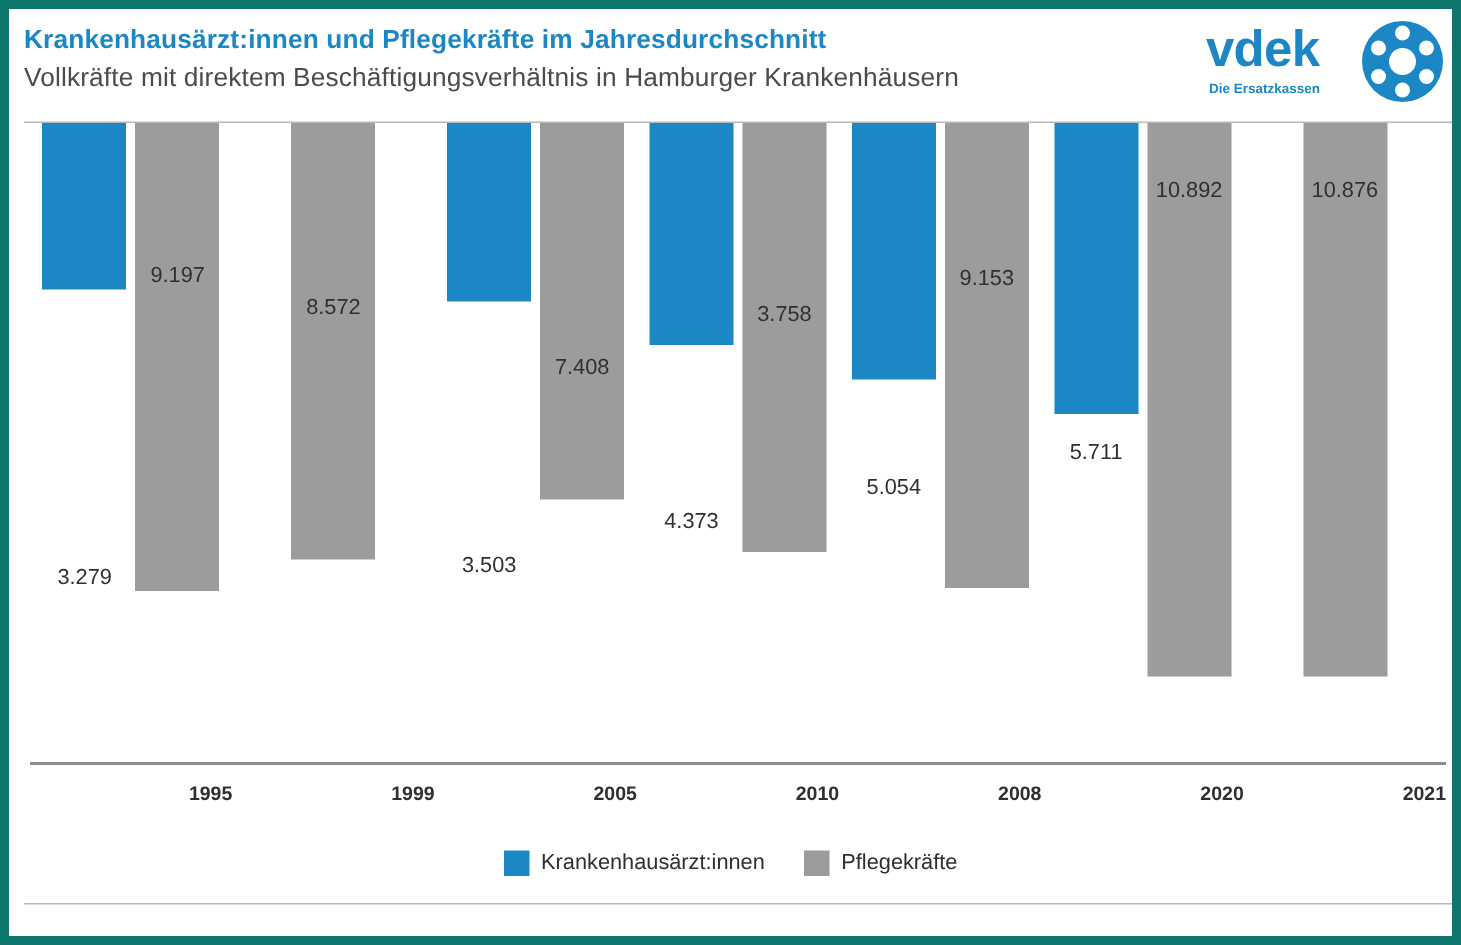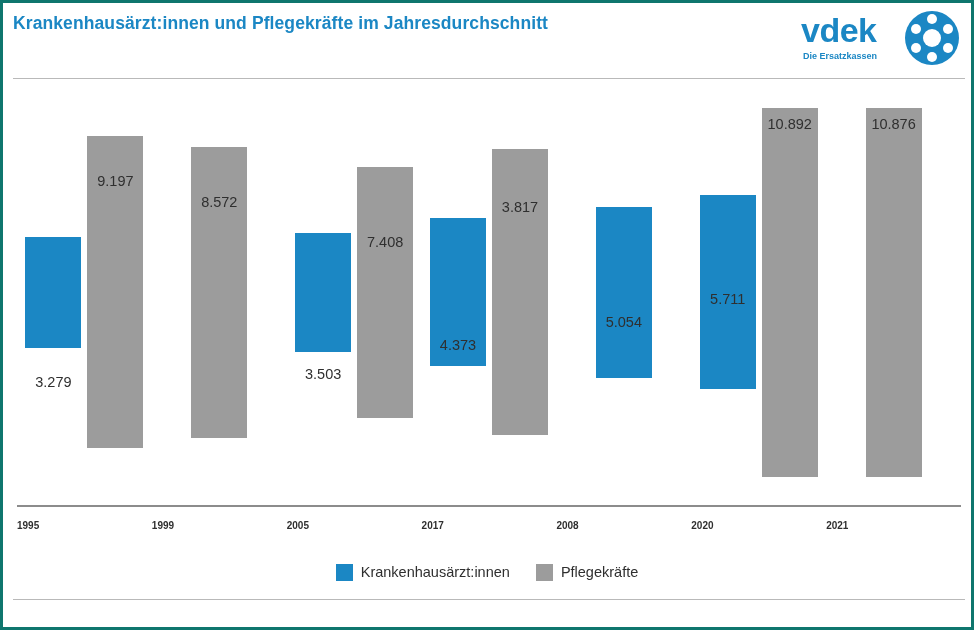--- a/index.html
+++ b/index.html
@@ -11,21 +11,21 @@
     height: 630px;
     background: #ffffff;
     font-family: "Liberation Sans", sans-serif;
     overflow: hidden;
   }
   .page {
     position: relative;
     width: 974px;
     height: 630px;
     box-sizing: border-box;
-    border: 3px solid #0f766e;
+    border: 6px solid #0f766e;
     background: #ffffff;
   }
 
   
   .header {
     position: absolute;
     left: 0;
     top: 0;
     width: 972px;
     height: 76px;
@@ -124,21 +124,21 @@
     display: flex;
     align-items: flex-end;
     justify-content: center;
     gap: 6px;
   }
   .bar-wrap {
     position: relative;
     width: 56px;
     display: flex;
     flex-direction: column;
-    justify-content: center;
+    justify-content: flex-start;
     height: 100%;
   }
   .bar-label {
     position: absolute;
     left: -14px;
     width: 84px;
     text-align: center;
     font-size: 14.5px;
     color: #2f2f2f;
   }
@@ -152,22 +152,22 @@
     position: absolute;
     left: 14px;
     right: 14px;
     bottom: 10px;
     height: 26px;
     display: flex;
     justify-content: space-around;
   }
   .xtick {
     flex: 1 1 0;
-    text-align: left;
-    font-size: 10px;
+    text-align: right;
+    font-size: 13px;
     font-weight: bold;
     color: #2f2f2f;
     line-height: 26px;
   }
 
   
   .legend {
     position: absolute;
     left: 0;
     right: 0;
@@ -212,20 +212,21 @@
   }
 </style>
 </head>
 <body>
 
 <div class="page">
 
   <div class="header">
     <div class="title-block">
       <div class="title-line1">Krankenhausärzt:innen und Pflegekräfte im Jahresdurchschnitt</div>
+      <div class="title-line2">Vollkräfte mit direktem Beschäftigungsverhältnis in Hamburger Krankenhäusern</div>
     </div>
 
     <div class="logo">
       <div class="logo-word">vdek</div>
       <div class="logo-sub">Die Ersatzkassen</div>
       <svg class="logo-mark" viewBox="0 0 58 58">
         <circle cx="29" cy="29" r="27" fill="#1b87c4"></circle>
         <circle cx="29" cy="29" r="9" fill="#ffffff"></circle>
         <circle cx="29" cy="10" r="5" fill="#ffffff"></circle>
         <circle cx="45" cy="20" r="5" fill="#ffffff"></circle>
@@ -267,28 +268,32 @@
             <div class="bar-label" style="bottom: 255px;">7.408</div>
             <div class="bar nurses" style="height: 251px; background: rgb(156, 156, 156);"></div>
           </div>
         </div>
         <div class="group">
           <div class="bar-wrap">
             <div class="bar-label" style="bottom: 152px;">4.373</div>
             <div class="bar doctors" style="height: 148px; background: rgb(27, 135, 196);"></div>
           </div>
           <div class="bar-wrap">
-            <div class="bar-label" style="bottom: 290px;">3.817</div>
+            <div class="bar-label" style="bottom: 290px;">3.758</div>
             <div class="bar nurses" style="height: 286px; background: rgb(156, 156, 156);"></div>
           </div>
         </div>
         <div class="group">
           <div class="bar-wrap">
             <div class="bar-label" style="bottom: 175px;">5.054</div>
             <div class="bar doctors" style="height: 171px; background: rgb(27, 135, 196);"></div>
+          </div>
+          <div class="bar-wrap">
+            <div class="bar-label" style="bottom: 314px;">9.153</div>
+            <div class="bar nurses" style="height: 310px; background: rgb(156, 156, 156);"></div>
           </div>
         </div>
         <div class="group">
           <div class="bar-wrap">
             <div class="bar-label" style="bottom: 198px;">5.711</div>
             <div class="bar doctors" style="height: 194px; background: rgb(27, 135, 196);"></div>
           </div>
           <div class="bar-wrap">
             <div class="bar-label" style="bottom: 373px;">10.892</div>
             <div class="bar nurses" style="height: 369px; background: rgb(156, 156, 156);"></div>
@@ -298,21 +303,21 @@
           <div class="bar-wrap">
             <div class="bar-label" style="bottom: 373px;">10.876</div>
             <div class="bar nurses" style="height: 369px; background: rgb(156, 156, 156);"></div>
           </div>
         </div>
       </div>
     <div class="xticks" id="xticks">
         <div class="xtick">1995</div>
         <div class="xtick">1999</div>
         <div class="xtick">2005</div>
-        <div class="xtick">2017</div>
+        <div class="xtick">2010</div>
         <div class="xtick">2008</div>
         <div class="xtick">2020</div>
         <div class="xtick">2021</div>
       </div>
   </div>
 
   <div class="legend" id="legend">
       <div class="legend-item">
         <span class="swatch doctors" style="background: rgb(27, 135, 196);"></span>
         <span>Krankenhausärzt:innen</span>

